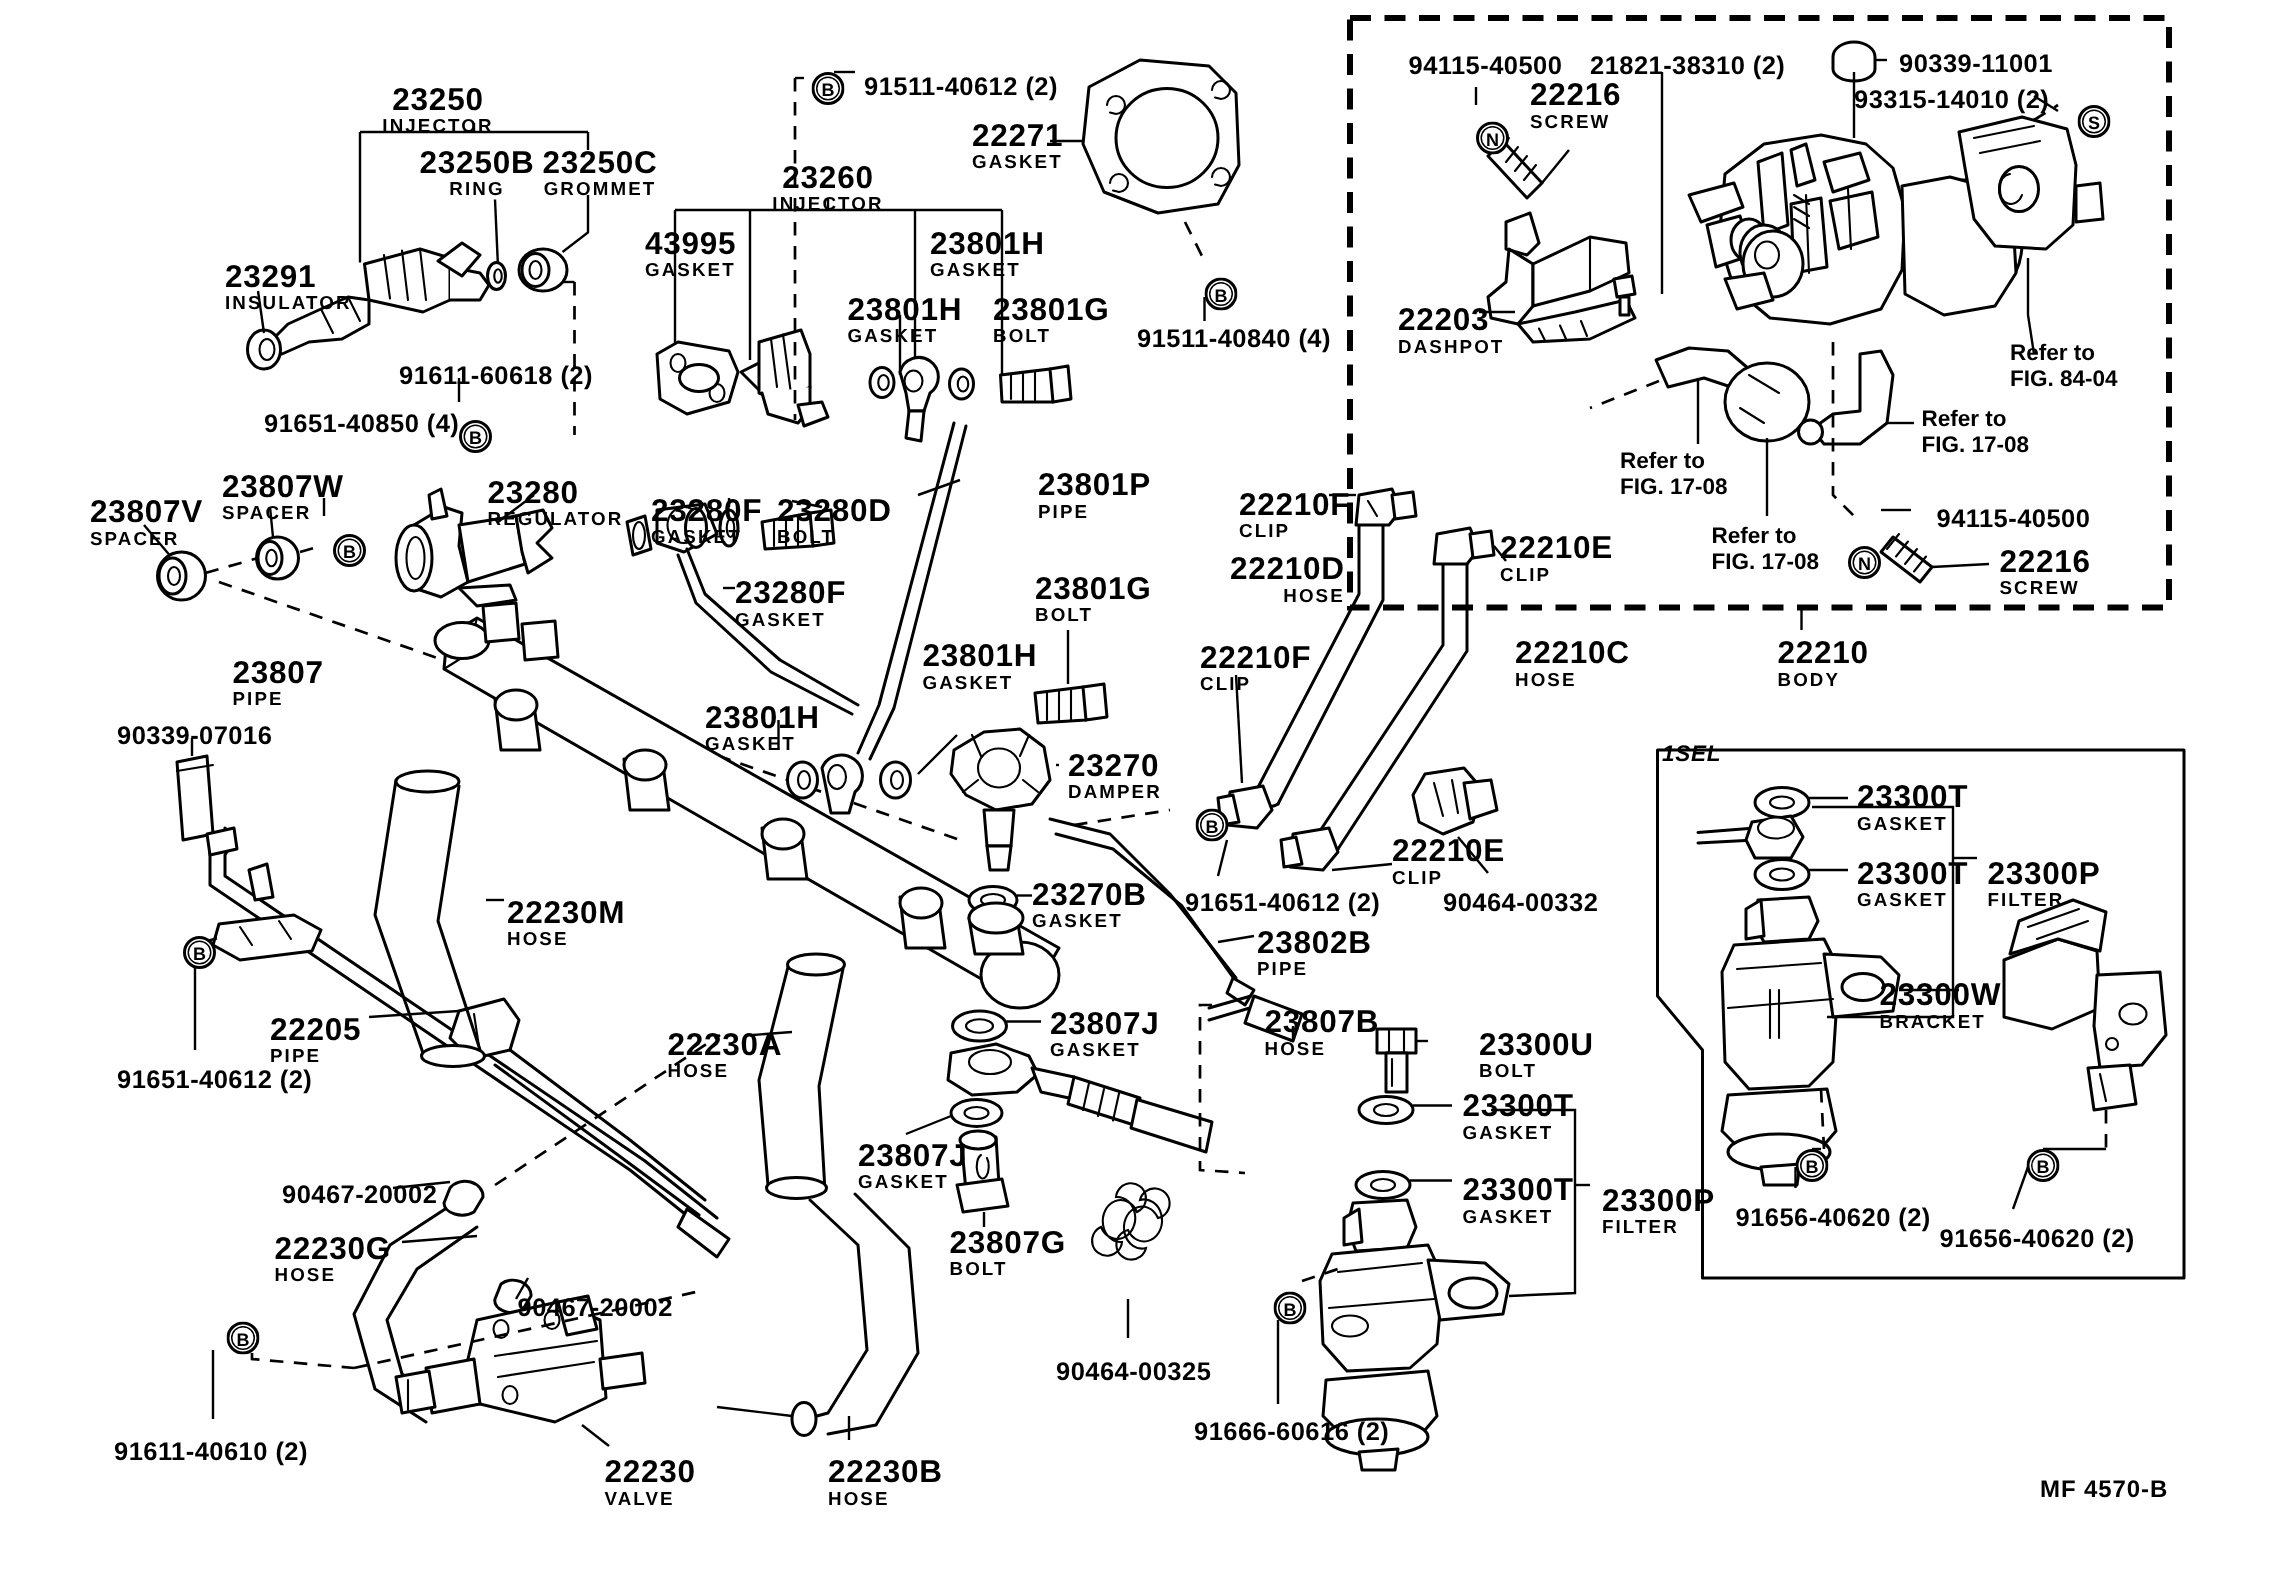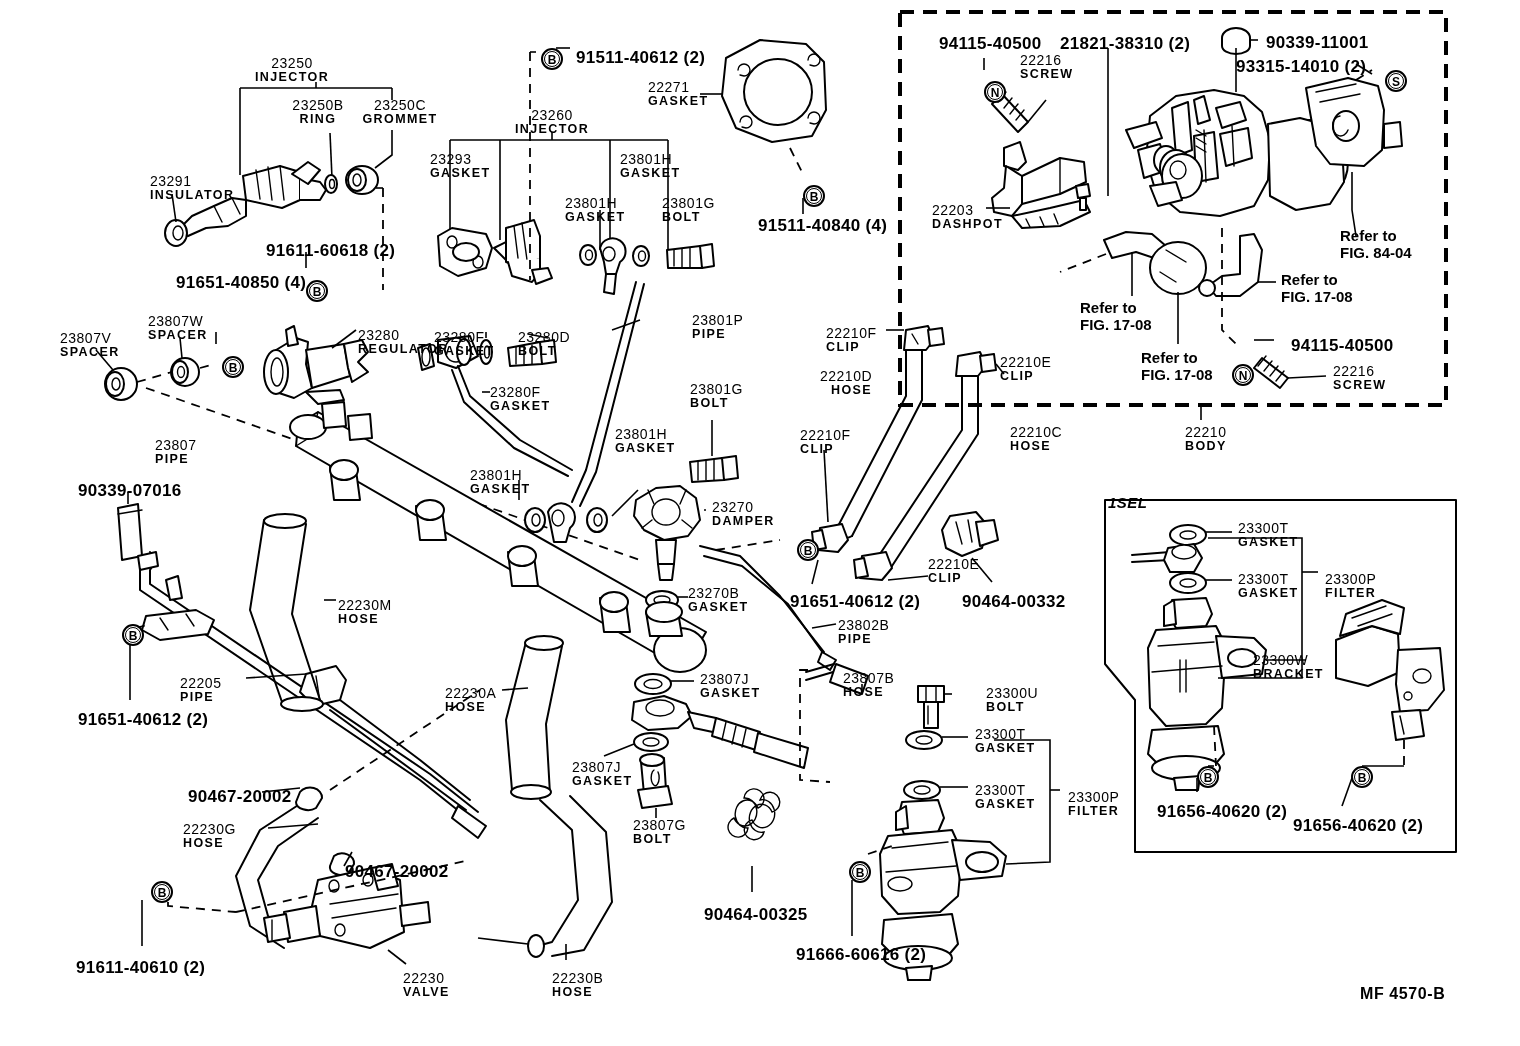--- a/index.html
+++ b/index.html
@@ -6,21 +6,21 @@
   #sheet{
     position:relative;width:1520px;height:1046px;background:#fff;
     font-family:"Liberation Sans","DejaVu Sans",sans-serif;
     overflow:hidden;
   }
   #artwork{position:absolute;left:0;top:0;width:1520px;height:1046px;}
   .lbl{
     position:absolute;color:#000;font-weight:bold;line-height:1.0;
     letter-spacing:0.2px;white-space:pre;
   }
-  .lbl .num{display:block;font-size:14px;font-weight:normal;letter-spacing:0.5px;}
+  .lbl .num{display:block;font-size:21px;font-weight:bold;letter-spacing:0.5px;}
   .lbl .sub{display:block;font-size:12.5px;font-weight:bold;letter-spacing:1.4px;margin-top:1px;}
   .lbl.c{text-align:center;}
   .refer{position:absolute;font-size:15px;font-weight:bold;line-height:1.12;white-space:pre;}
   .code{position:absolute;font-size:17px;font-weight:bold;letter-spacing:0.3px;white-space:pre;}
   .drawno{position:absolute;font-size:16px;font-weight:bold;letter-spacing:0.6px;}
   .boxtag{position:absolute;font-size:15px;font-weight:bold;letter-spacing:0.5px;font-style:italic;}
   .bcirc{position:absolute;width:22px;height:22px;}
   .bcirc svg{display:block;}
 </style>
 </head>
@@ -602,28 +602,28 @@
         </svg>
       </div>
     </div>
 
   <div id="labels">
       <div class="lbl c" style="left: 292px; top: 56px; transform: translateX(-50%);"><span class="num">23250</span><span class="sub">INJECTOR</span></div>
       <div class="lbl c" style="left: 318px; top: 98px; transform: translateX(-50%);"><span class="num">23250B</span><span class="sub">RING</span></div>
       <div class="lbl c" style="left: 400px; top: 98px; transform: translateX(-50%);"><span class="num">23250C</span><span class="sub">GROMMET</span></div>
       <div class="lbl" style="left: 150px; top: 174px;"><span class="num">23291</span><span class="sub">INSULATOR</span></div>
       <div class="lbl c" style="left: 552px; top: 108px; transform: translateX(-50%);"><span class="num">23260</span><span class="sub">INJECTOR</span></div>
-      <div class="lbl" style="left: 430px; top: 152px;"><span class="num">23293</span><span class="sub">GASKET</span></div>
+      <div class="lbl" style="left: 430px; top: 152px;"><span class="num">43995</span><span class="sub">GASKET</span></div>
       <div class="lbl" style="left: 620px; top: 152px;"><span class="num">23801H</span><span class="sub">GASKET</span></div>
       <div class="lbl" style="left: 565px; top: 196px;"><span class="num">23801H</span><span class="sub">GASKET</span></div>
       <div class="lbl" style="left: 662px; top: 196px;"><span class="num">23801G</span><span class="sub">BOLT</span></div>
       <div class="lbl" style="left: 648px; top: 80px;"><span class="num">22271</span><span class="sub">GASKET</span></div>
       <div class="lbl" style="left: 60px; top: 331px;"><span class="num">23807V</span><span class="sub">SPACER</span></div>
       <div class="lbl" style="left: 148px; top: 314px;"><span class="num">23807W</span><span class="sub">SPACER</span></div>
-      <div class="lbl" style="left: 325px; top: 328px; margin-left: 33px;"><span class="num">23280</span><span class="sub">REGULATOR</span></div>
+      <div class="lbl" style="left: 325px; top: 318px;"><span class="num">23280</span><span class="sub">REGULATOR</span></div>
       <div class="lbl" style="left: 434px; top: 330px;"><span class="num">23280F</span><span class="sub">GASKET</span></div>
       <div class="lbl" style="left: 518px; top: 330px;"><span class="num">23280D</span><span class="sub">BOLT</span></div>
       <div class="lbl" style="left: 490px; top: 385px;"><span class="num">23280F</span><span class="sub">GASKET</span></div>
       <div class="lbl" style="left: 648px; top: 313px; margin-left: 44px;"><span class="num">23801P</span><span class="sub">PIPE</span></div>
       <div class="lbl" style="left: 690px; top: 382px;"><span class="num">23801G</span><span class="sub">BOLT</span></div>
       <div class="lbl" style="left: 615px; top: 427px;"><span class="num">23801H</span><span class="sub">GASKET</span></div>
       <div class="lbl" style="left: 470px; top: 468px;"><span class="num">23801H</span><span class="sub">GASKET</span></div>
       <div class="lbl" style="left: 155px; top: 438px;"><span class="num">23807</span><span class="sub">PIPE</span></div>
       <div class="lbl" style="left: 712px; top: 500px;"><span class="num">23270</span><span class="sub">DAMPER</span></div>
       <div class="lbl" style="left: 688px; top: 586px;"><span class="num">23270B</span><span class="sub">GASKET</span></div>

